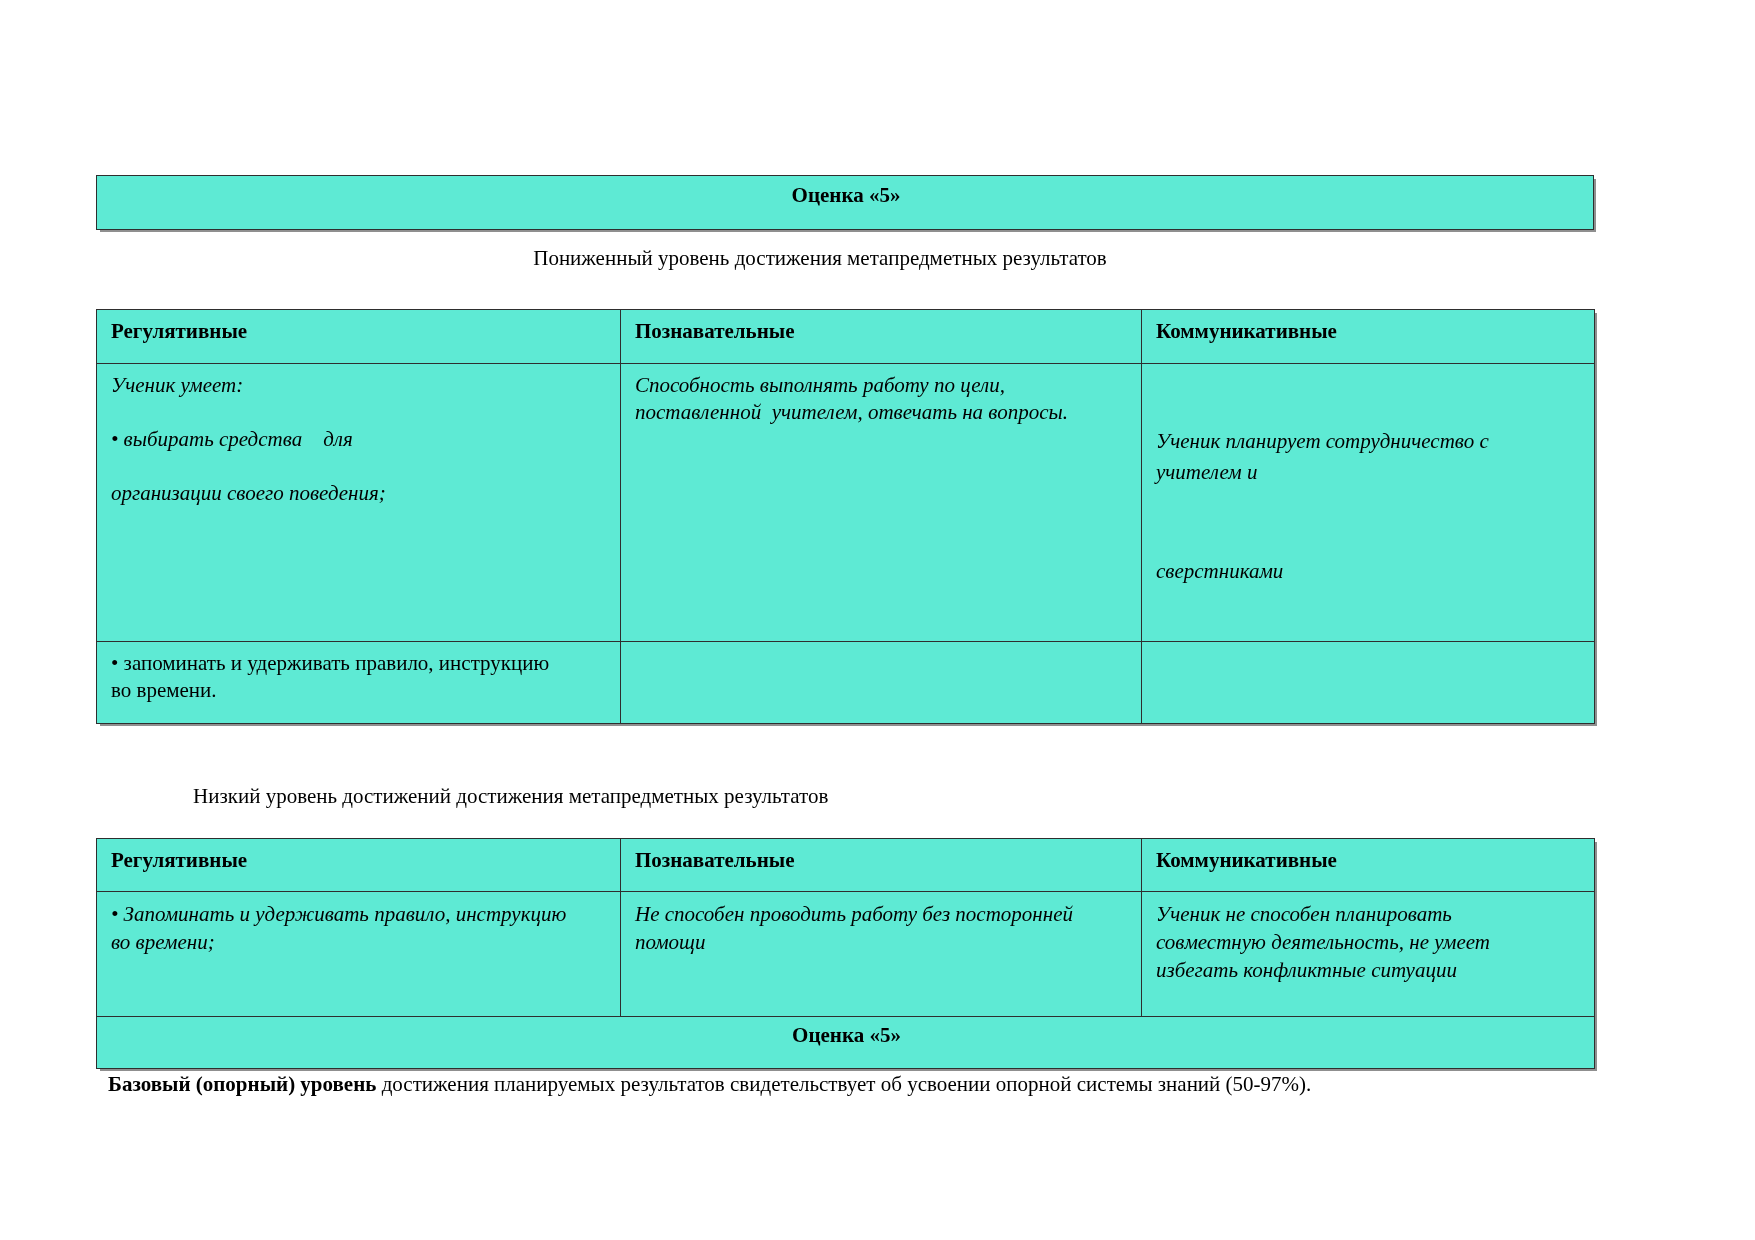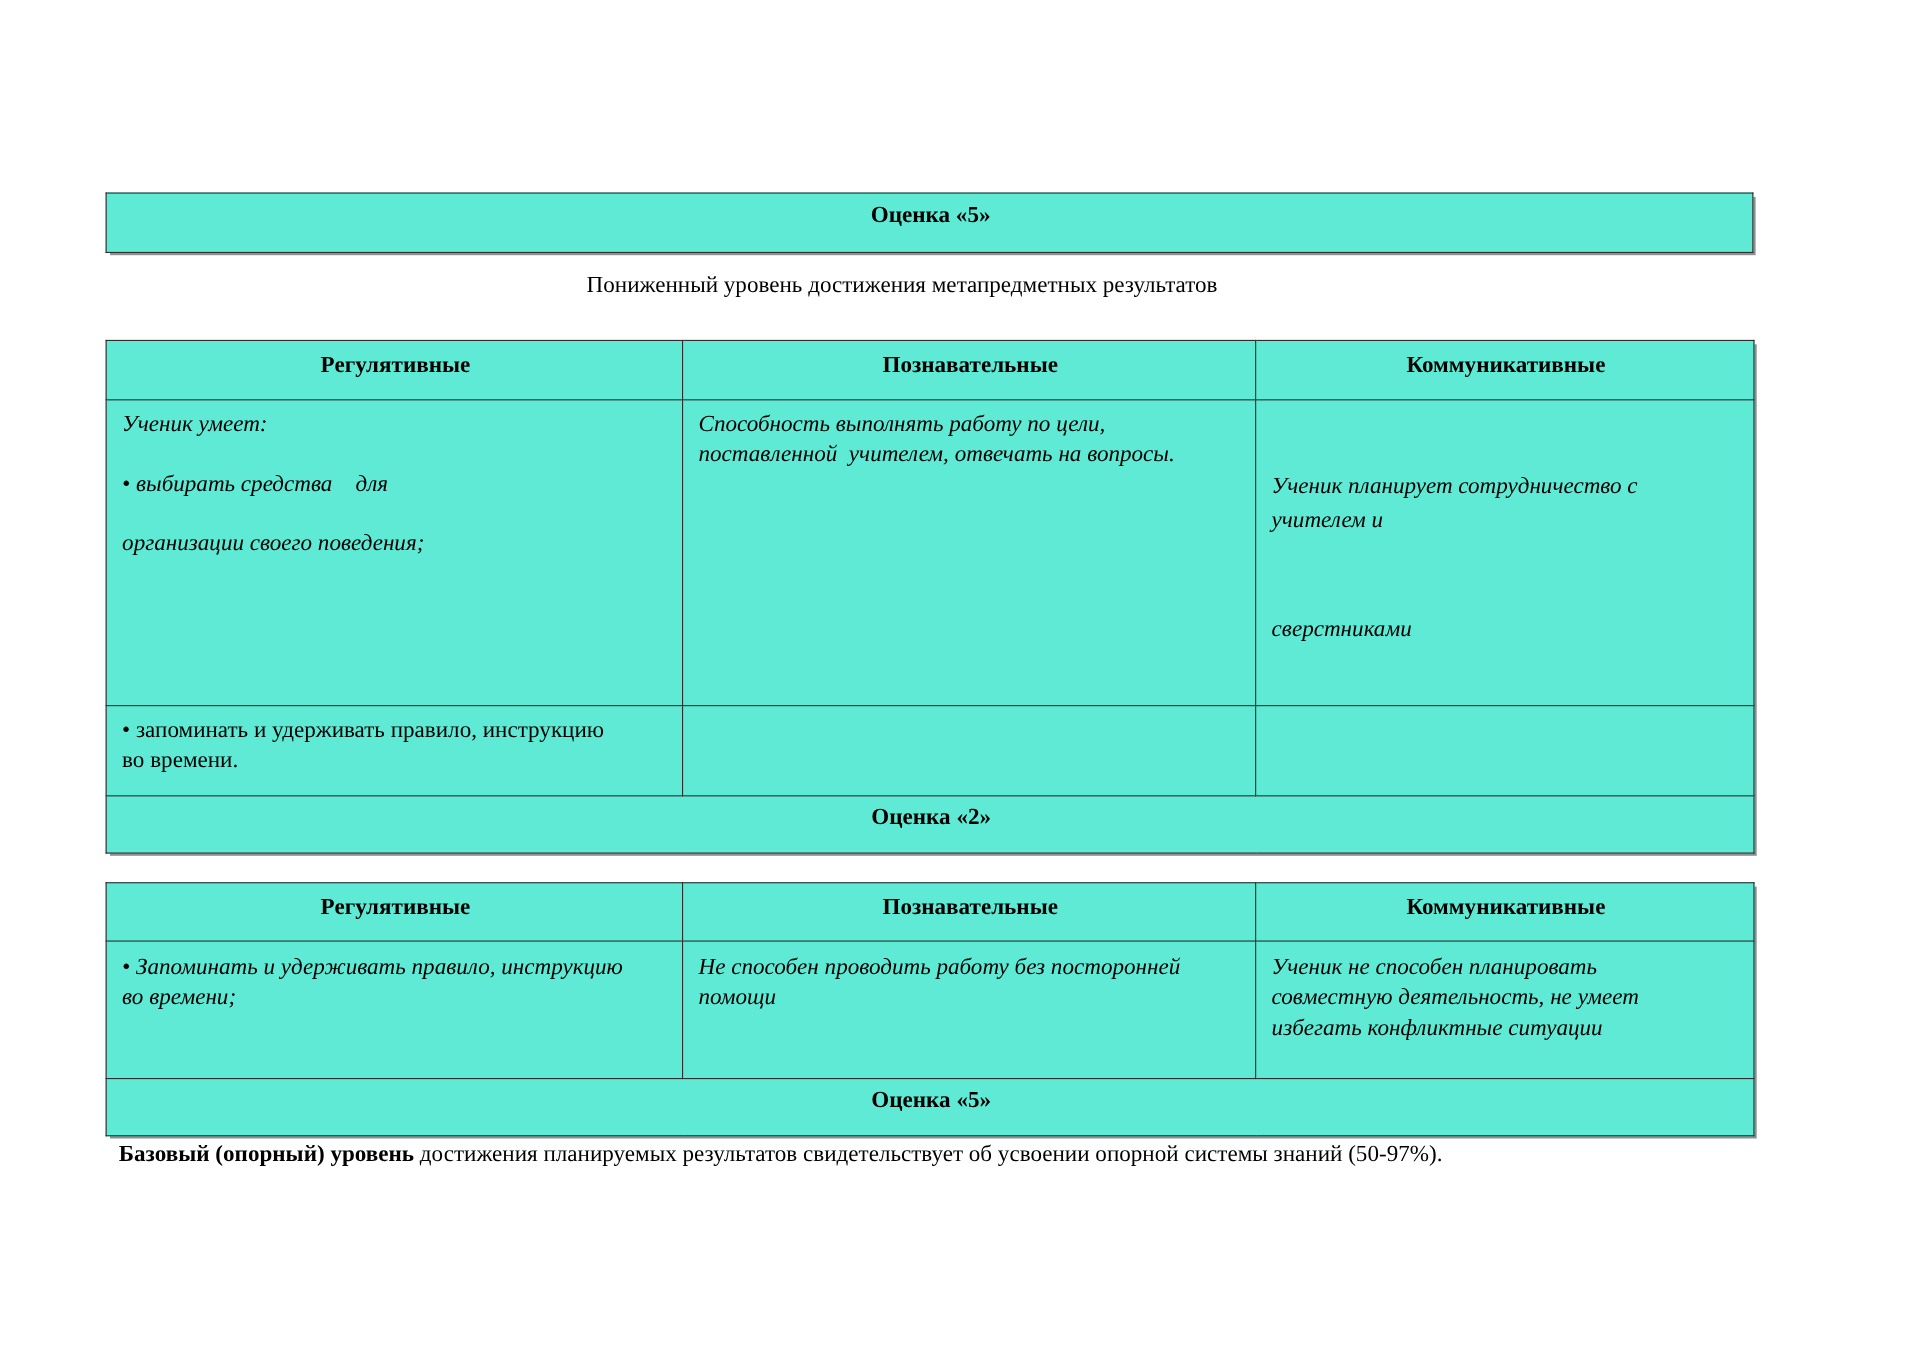--- a/index.html
+++ b/index.html
@@ -40,21 +40,21 @@
     font-size: 21px;
     line-height: 31px;
     text-align: center;
     white-space: pre-wrap;
   }
   .h1 { margin-top: 13px; padding-right: 50px; }
   .h2 { margin-top: 57px; text-align: left; padding-left: 97px; }
 
   .t-main { margin-top: 35px; }
   .t-main tr.hdr { height: 54px; }
-  .t-main td.head { text-align: center; font-weight: bold; padding-top: 8px; }
+  .t-main td.head { text-align: left; font-weight: bold; padding-top: 8px; }
   .t-main tr.r1 { height: 205px; font-style: italic; }
   .t-main tr.r2 { height: 82px; }
   .t-main tr.rg { height: 52px; }
   .t-main td.grade { text-align: center; font-weight: bold; padding-top: 5px; }
   .t-main td.centered { text-align: left; }
 
   .t-low { margin-top: 26px; }
   .t-low tr.hdr { height: 53px; }
   .t-low tr.r1 { height: 125px; }
   .t-low tr.rg { height: 52px; }
@@ -117,26 +117,24 @@
 учителем и</p>
           <p class="comm-extra">сверстниками</p>
         </td>
       </tr>
       <tr class="r2">
         <td>• запоминать и удерживать правило, инструкцию
 во времени.</td>
         <td></td>
         <td></td>
       </tr>
-      <tr class="rg">
-        <td class="grade" colspan="3">Оценка «2»</td>
-      </tr>
     </tbody>
   </table>
 
+  <div class="heading h2">Низкий уровень достижений достижения метапредметных результатов</div>
 
   <table class="doc-table t-main t-low">
     <colgroup>
       <col style="width:524px">
         <col style="width:521px">
         <col style="width:453px">
     </colgroup>
     <tbody>
       <tr class="hdr">
         <td class="head">Регулятивные</td>

